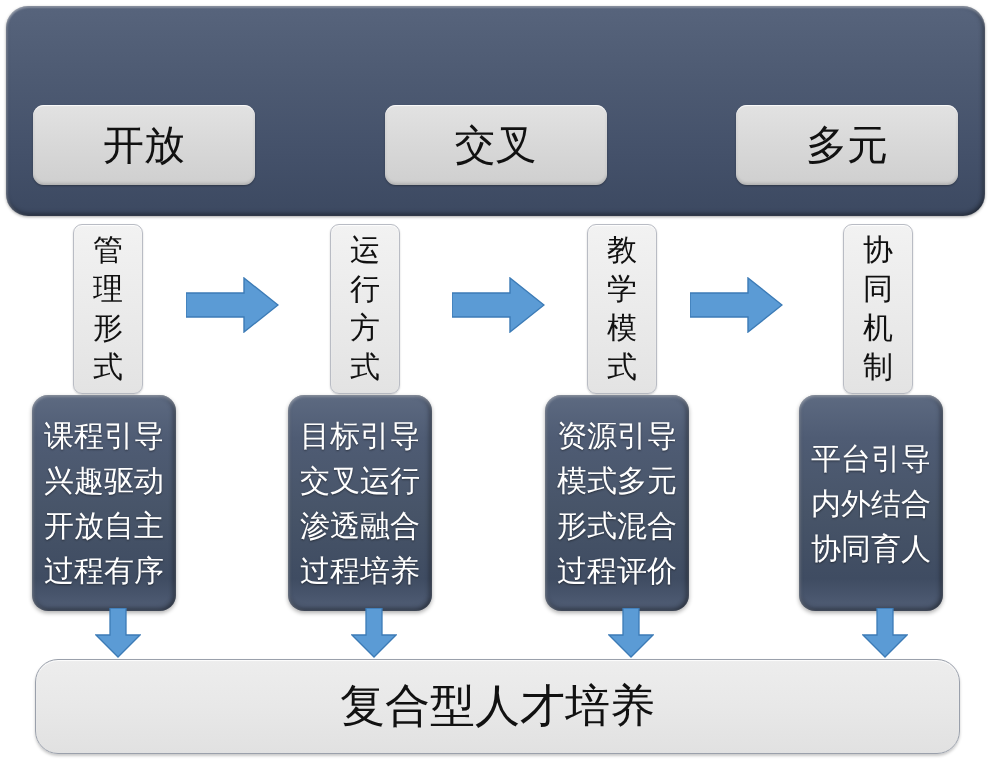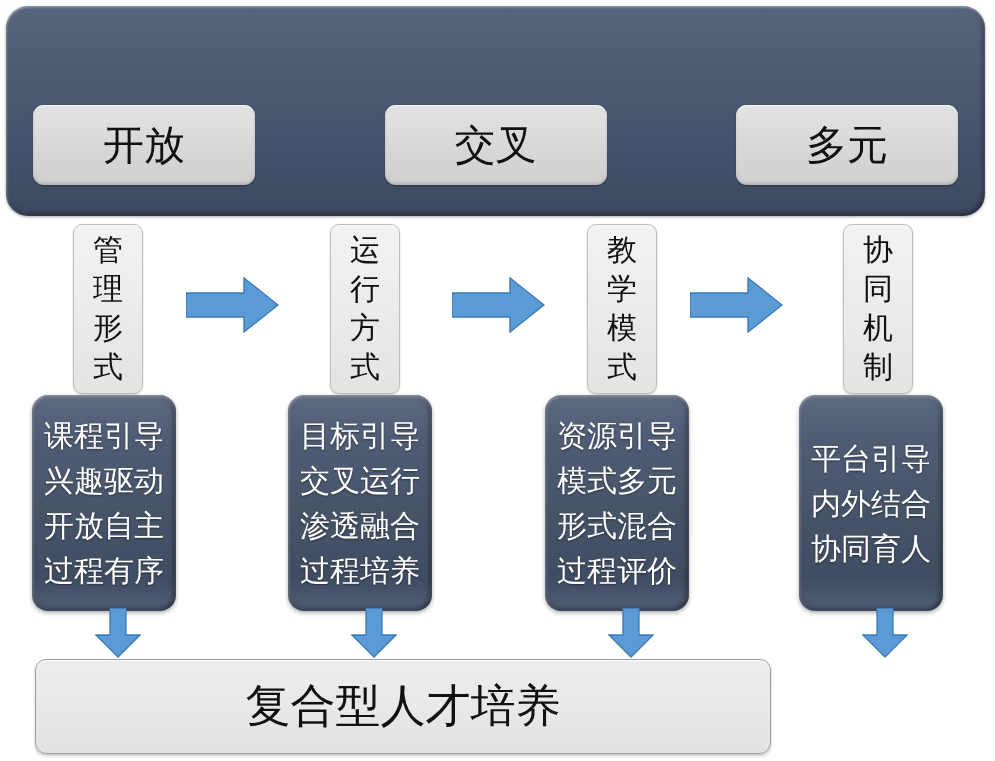--- a/index.html
+++ b/index.html
@@ -99,22 +99,22 @@
   .arrow-right svg{display:block;}
 
   
   .arrow-down{
     position:absolute;top:608px;width:46px;height:50px;
   }
   .arrow-down svg{display:block;}
 
   
   .bottom-bar{
-    position:absolute;left:35px;top:659px;width:736px;height:95px;
-    border-radius:11px;
+    position:absolute;left:35px;top:659px;width:925px;height:95px;
+    border-radius:23px;
     background:linear-gradient(180deg,#ededed 0%,#e8e8e8 50%,#e1e1e1 100%);
     border:1px solid #9aa0ab;
     box-shadow:0 2px 3px rgba(0,0,0,0.22), inset 0 1px 1px rgba(255,255,255,0.9);
     box-sizing:border-box;
     display:flex;align-items:center;justify-content:center;
     color:#111;font-size:45px;line-height:1;
     white-space:nowrap;
   }
 </style>
 </head>

